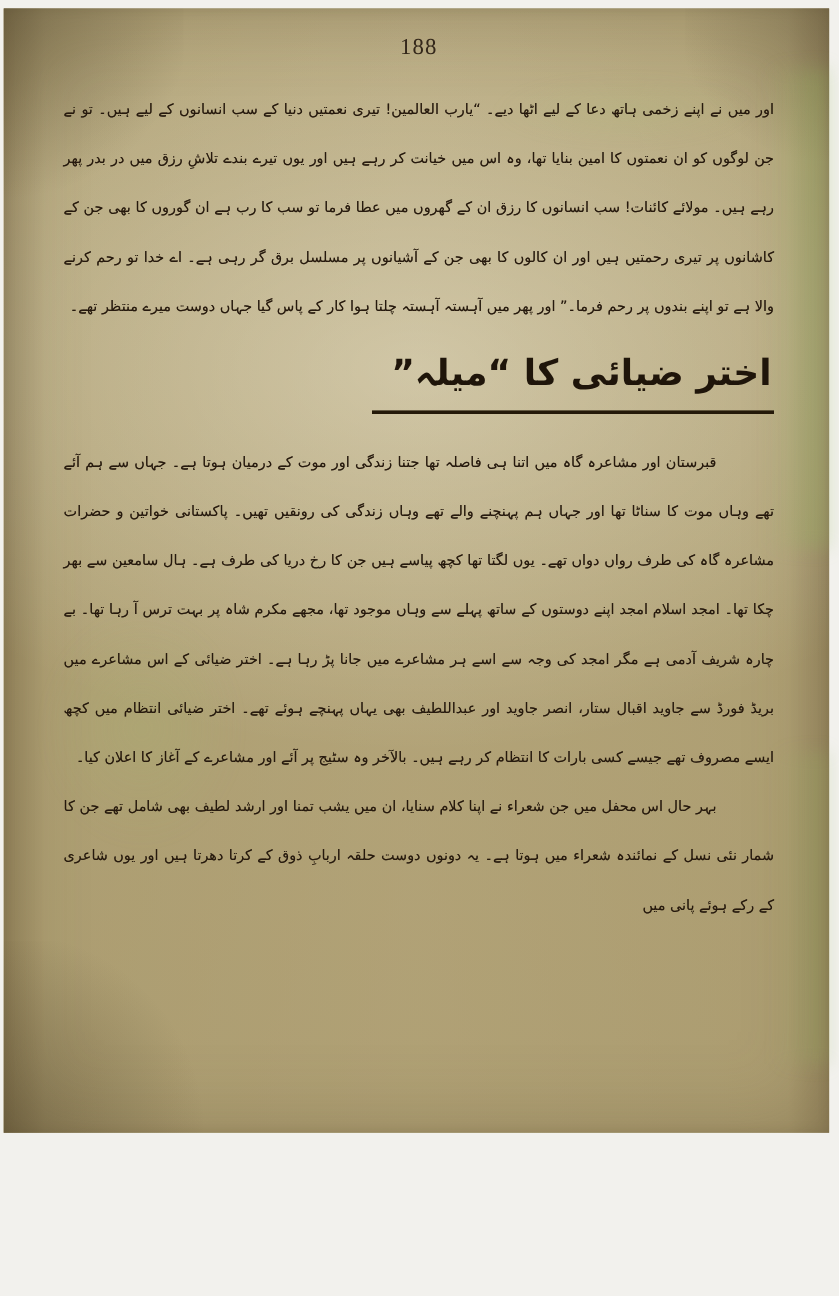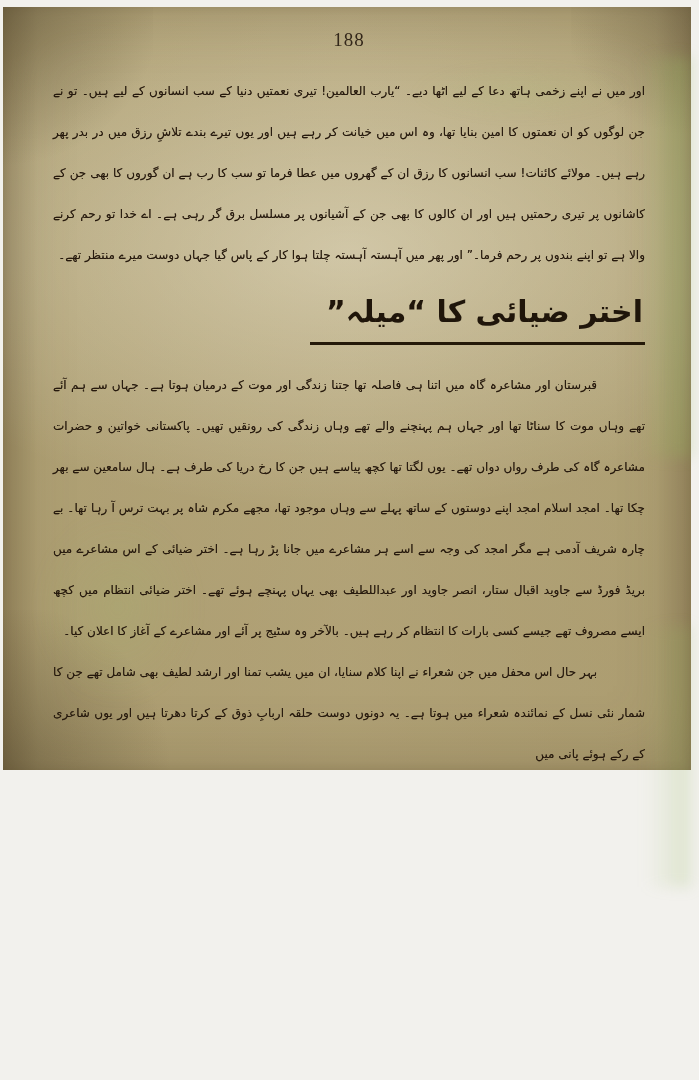--- a/index.html
+++ b/index.html
@@ -6,21 +6,21 @@
     margin: 0;
     padding: 0;
     width: 699px;
     height: 1080px;
     overflow: hidden;
     background: #f2f1ed;
   }
   .scan-frame {
     position: relative;
     width: 699px;
-    height: 770px;
+    height: 944px;
   }
   
   .page {
     position: absolute;
     left: 3px; right: 8px; top: 7px; bottom: 0;
     background:
       radial-gradient(120% 55% at 50% 32%, rgba(255,252,238,0.38) 0%, rgba(255,252,238,0) 62%),
       linear-gradient(90deg, #b9ae90 0%, #d3caac 5%, #d8cfb3 50%, #d3caac 95%, #bcb194 100%),
       linear-gradient(180deg, #d9d1b6 0%, #d4cbad 40%, #cfc5a6 100%);
     background-blend-mode: normal, multiply, normal;

